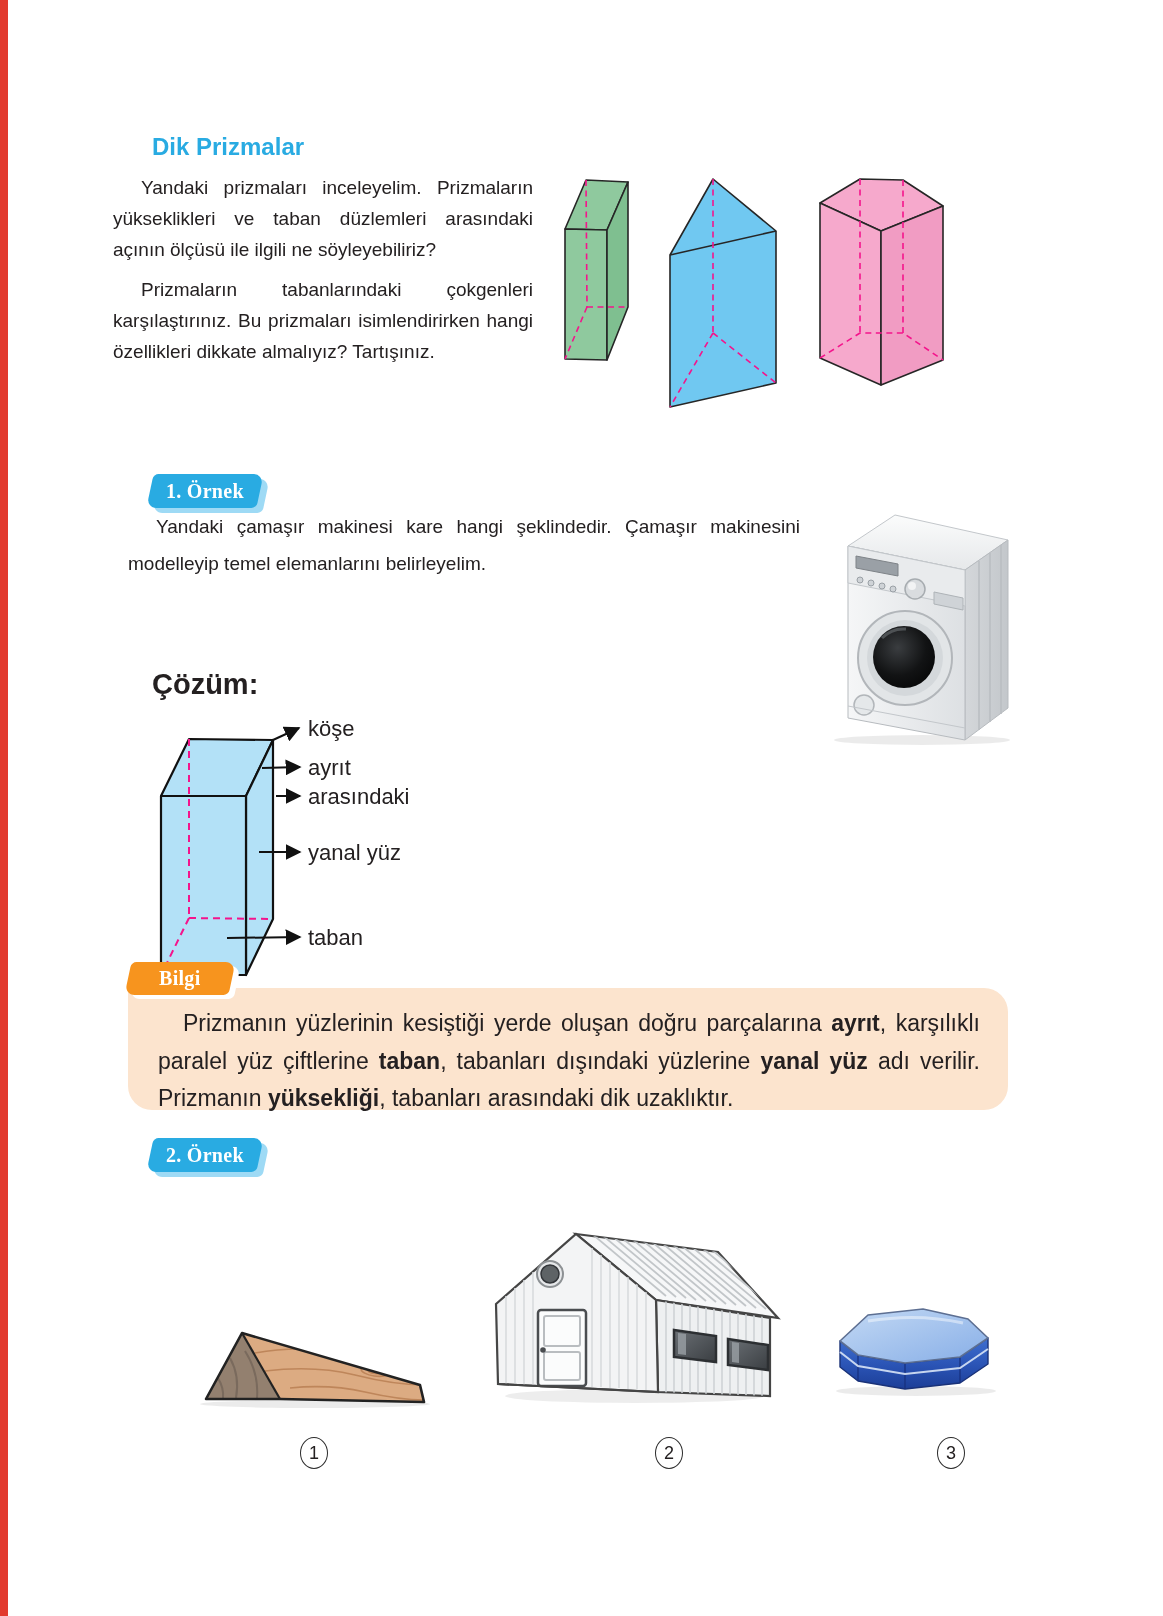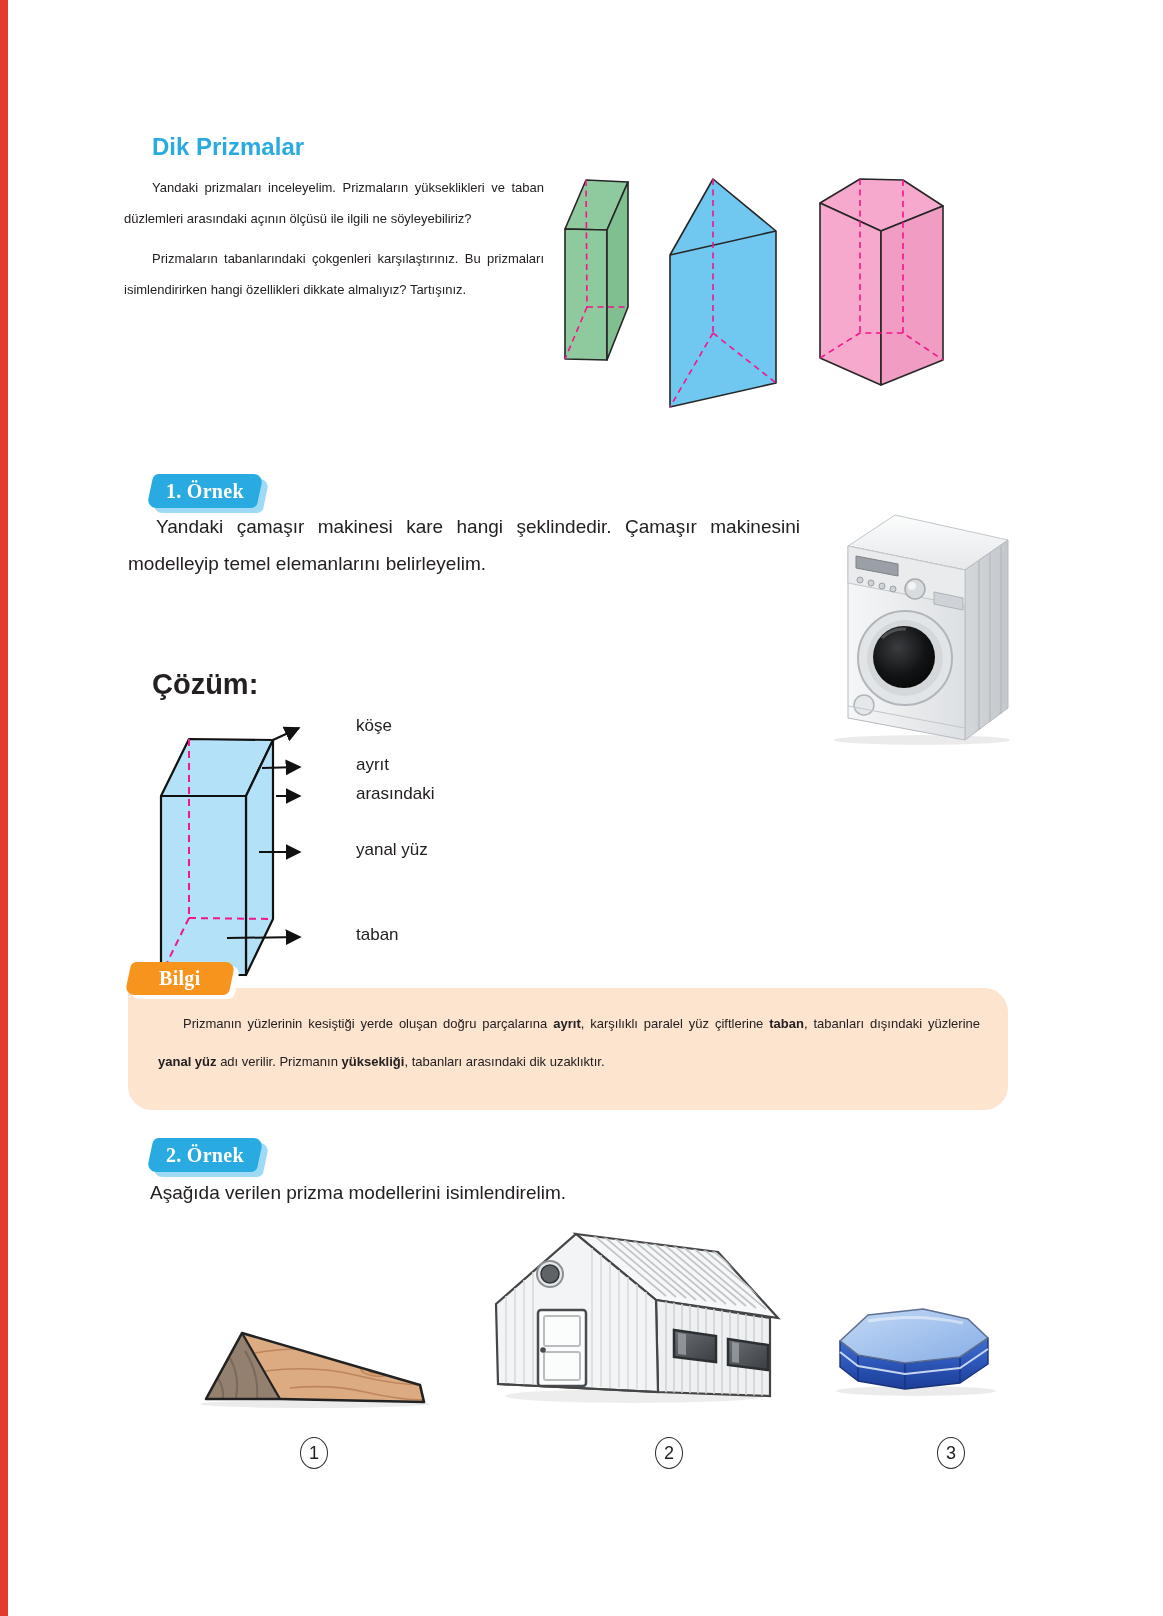--- a/index.html
+++ b/index.html
@@ -8,37 +8,37 @@
     --accent-orange:#f7941e;
     --info-bg:#fce4ce;
     --ink:#242021;
     --dash-pink:#f4148c;
   }
   html,body{margin:0;padding:0;background:#fff;}
   #page{position:relative;width:1023px;height:1616px;background:#ffffff;overflow:hidden;
         font-family:"Liberation Sans",sans-serif;color:var(--ink);}
   .edge-strip{position:absolute;left:0;top:0;width:8px;height:1616px;background:#e23a2e;}
   .title{position:absolute;left:152px;top:133px;font-size:24px;font-weight:bold;color:var(--accent-blue);}
-  .intro-text{position:absolute;left:124px;top:172px;width:420px;font-size:13px;line-height:31px;text-align:justify;}
+  .intro-text{position:absolute;left:113px;top:172px;width:420px;font-size:19px;line-height:31px;text-align:justify;}
   .intro-text p{margin:0 0 9px 0;text-indent:28px;}
   .body-par{font-size:19px;line-height:37px;text-align:justify;}
   .ex1-text{position:absolute;left:128px;top:508px;width:672px;text-indent:28px;}
   .ex2-text{position:absolute;left:150px;top:1182px;width:700px;font-size:19px;}
   .badge{position:absolute;width:110px;height:34px;background:var(--accent-blue);
          transform:skewX(-12deg);border-radius:5px 10px 5px 10px;
          box-shadow:7px 5px 0 var(--badge-shadow);
          display:flex;align-items:center;justify-content:center;}
   .badge .lbl{transform:skewX(12deg);color:#fff;font-family:"Liberation Serif",serif;
               font-weight:bold;font-size:20px;letter-spacing:.3px;}
   .badge.orange{background:var(--accent-orange);box-shadow:6px 4px 0 #ffffff;width:104px;height:33px;}
   .solution-heading{position:absolute;left:152px;top:668px;font-size:29px;font-weight:bold;}
   .info-box{position:absolute;left:128px;top:988px;width:880px;height:122px;background:var(--info-bg);
             border-radius:0 24px 24px 24px;}
-  .info-box .txt{padding:17px 28px 0 30px;font-size:13px;line-height:37.5px;text-align:justify;text-indent:25px;}
-  .diagram-label{position:absolute;left:308px;font-size:17px;white-space:nowrap;margin-left:48px;}
+  .info-box .txt{padding:17px 28px 0 30px;font-size:23px;line-height:37.5px;text-align:justify;text-indent:25px;}
+  .diagram-label{position:absolute;left:308px;font-size:22px;white-space:nowrap;}
   .circled-num{position:absolute;width:26px;height:30px;border:1.7px solid #2c2c2c;border-radius:50%;
                display:flex;align-items:center;justify-content:center;font-size:18px;}
   .page-num{position:absolute;left:0;right:0;top:1477px;text-align:center;font-size:21px;}
   svg{position:absolute;overflow:visible;}
 </style>
 </head>
 <body>
 
 <div id="page">
   <div class="edge-strip"></div>
@@ -167,21 +167,20 @@
   <div class="info-box">
     <div class="txt"><span>Prizmanın yüzlerinin kesiştiği yerde oluşan doğru parçalarına </span><b>ayrıt</b><span>, karşılıklı paralel yüz çiftlerine </span><b>taban</b><span>, tabanları dışındaki yüzlerine </span><b>yanal yüz</b><span> adı verilir. Prizmanın </span><b>yüksekliği</b><span>, tabanları arasındaki dik uzaklıktır.</span></div>
   </div>
   <div class="badge orange" style="left:128px;top:962px">
     <span class="lbl">Bilgi</span>
   </div>
 
   <div class="badge" style="left:150px;top:1138px">
     <span class="lbl">2. Örnek</span>
   </div>
-  <div class="ex2-text">Aşağıda verilen prizma modellerini isimlendirelim.</div>
 
   <svg style="left:170px;top:1283px" width="270" height="128" viewBox="0 0 270 128">
     <defs>
       <linearGradient id="woodTop" x1="0" y1="0" x2="1" y2="0.2">
         <stop offset="0" stop-color="#c89highlight" stop-opacity="0"></stop>
       </linearGradient>
       <clipPath id="wedgeTopClip">
           <polygon points="72,50 250,102 254,119 110,116"></polygon>
         </clipPath>
       <clipPath id="wedgeLeftClip">

